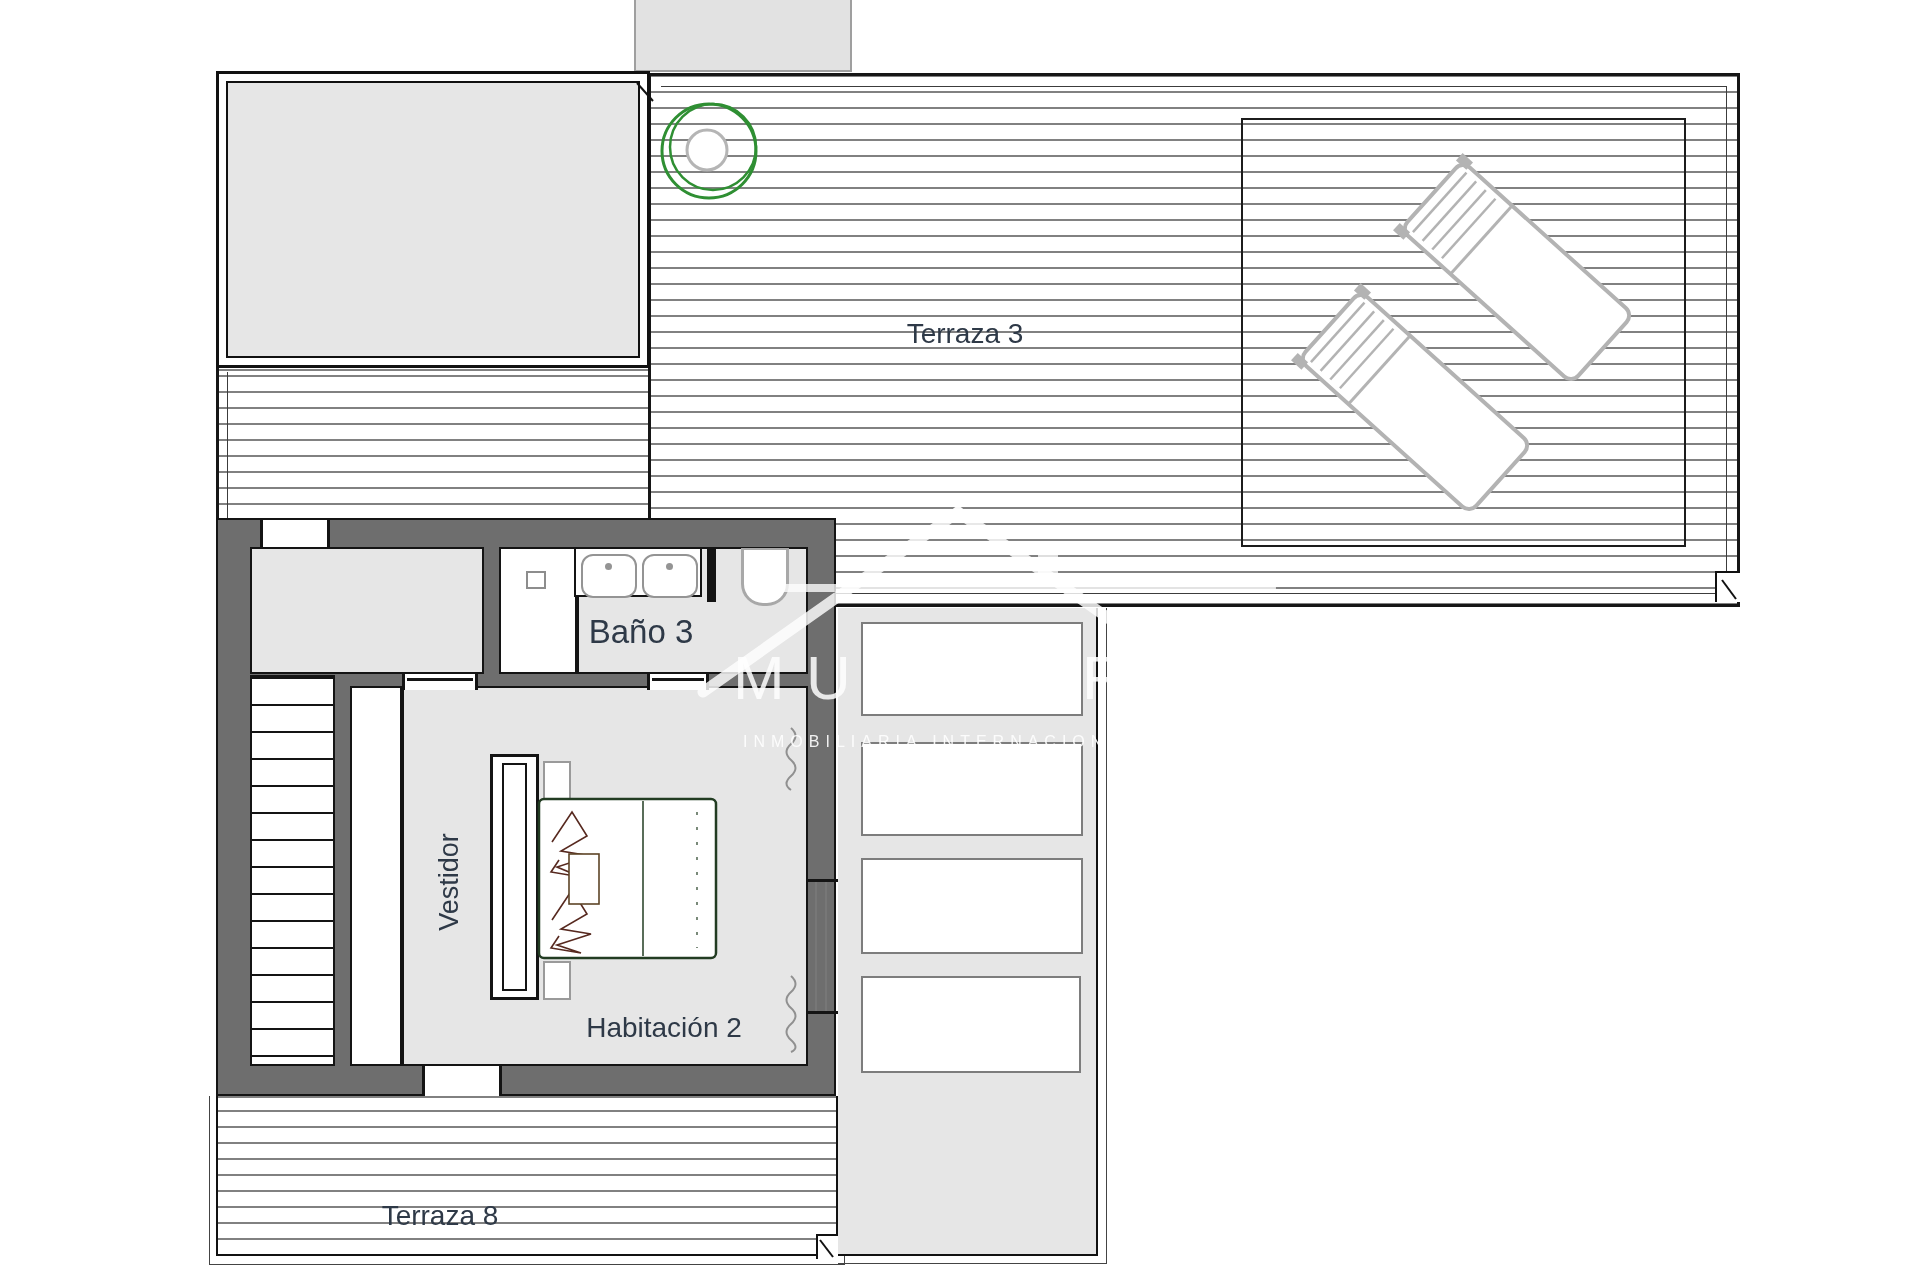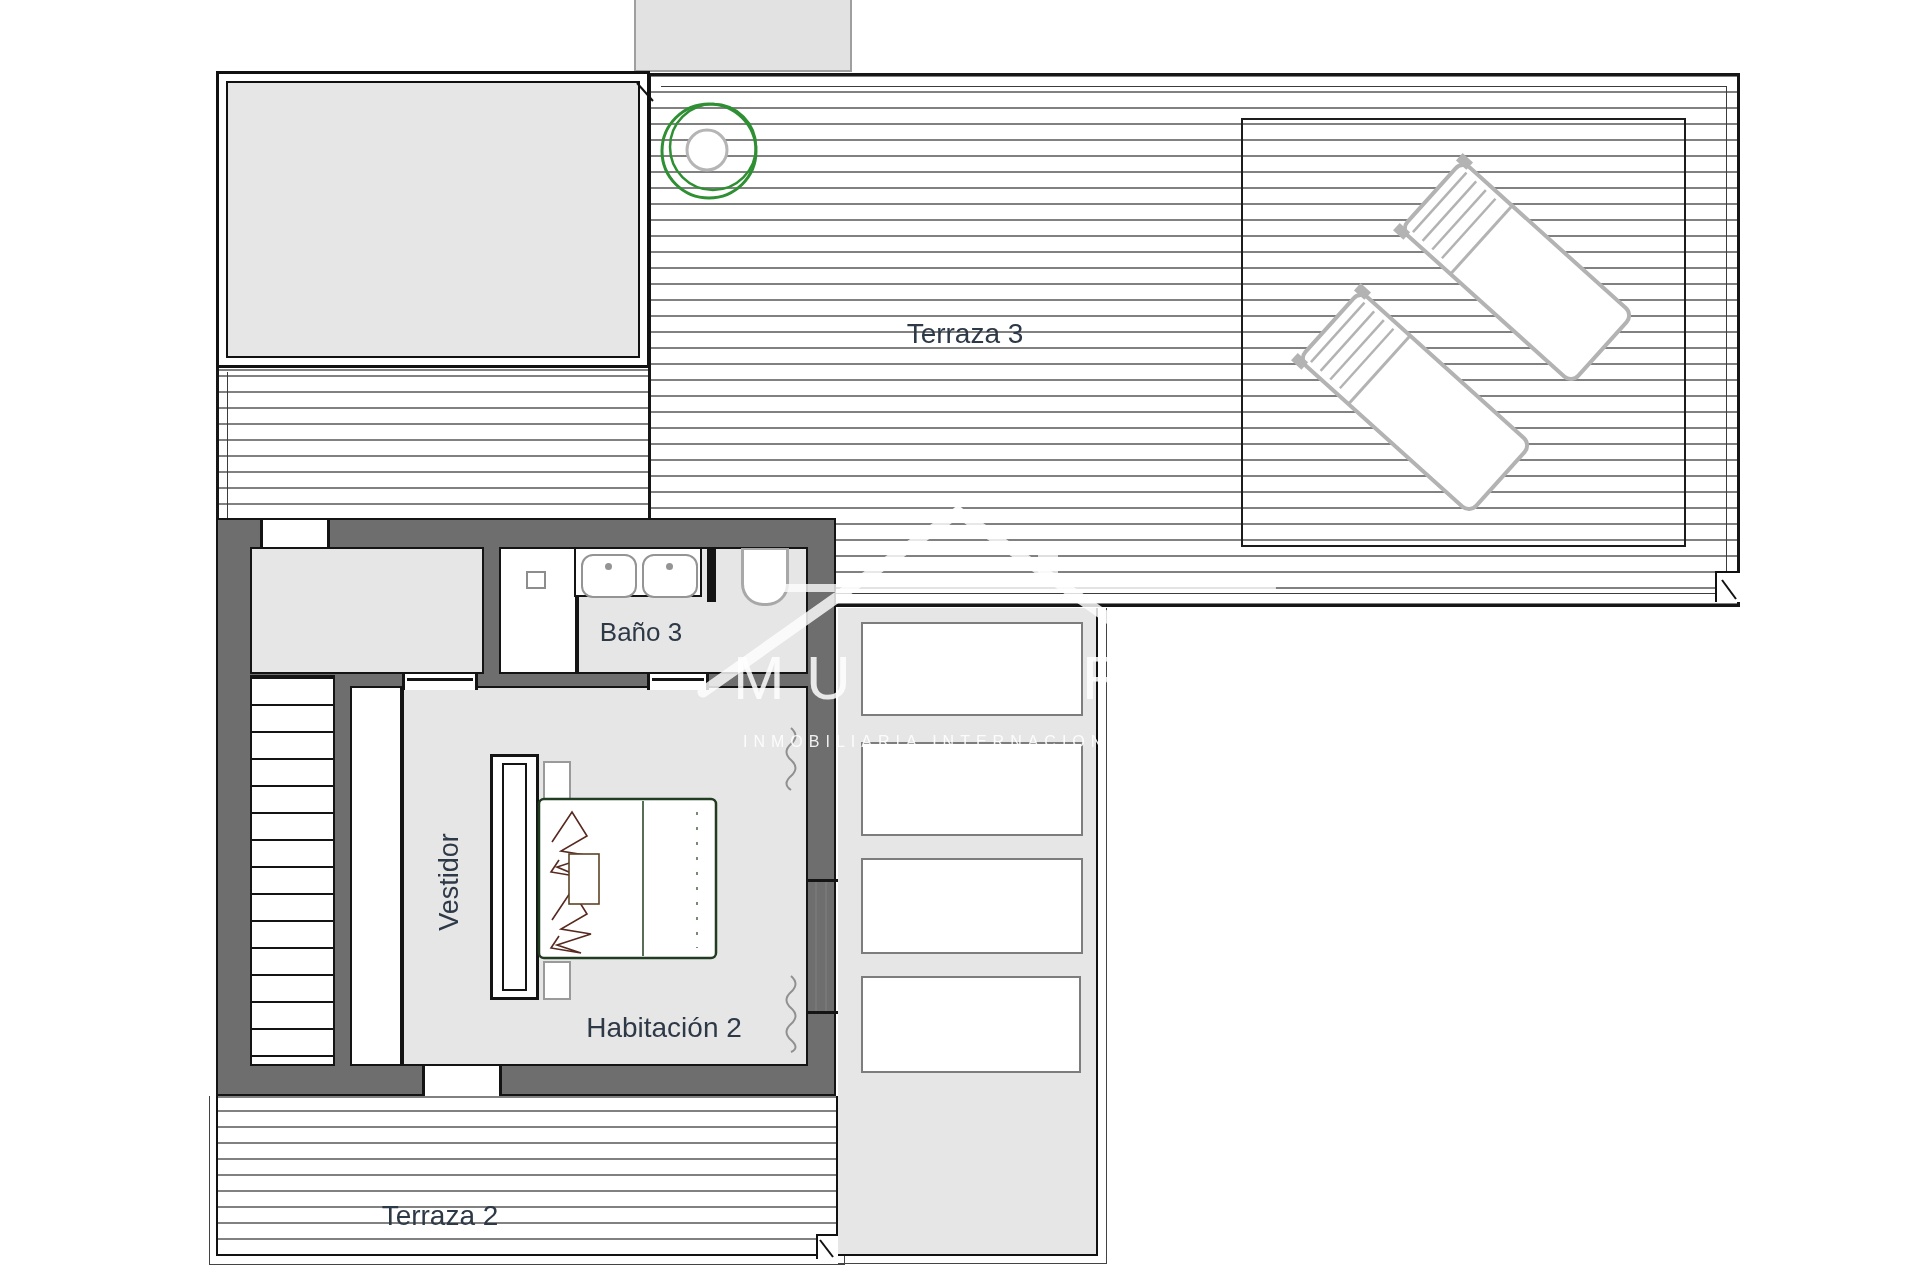--- a/index.html
+++ b/index.html
@@ -130,24 +130,24 @@
 
   <div class="abs corrOuter"></div>
   <div class="abs corr">
     <div class="skybox" style="left:23px;top:14px;width:218px;height:90px;"></div>
     <div class="skybox" style="left:23px;top:134px;width:218px;height:90px;"></div>
     <div class="skybox" style="left:23px;top:250px;width:218px;height:92px;"></div>
     <div class="skybox" style="left:23px;top:368px;width:216px;height:93px;"></div>
   </div>
 
   <div class="label" style="left:965px;top:334px;">Terraza 3</div>
-  <div class="label" style="left:641px;top:632px;font-size:26px;">Baño 3</div>
+  <div class="label" style="left:641px;top:632px;font-size:33px;">Baño 3</div>
   <div class="label vert" style="left:449px;top:882px;font-size:27px;">Vestidor</div>
   <div class="label" style="left:664px;top:1028px;">Habitación 2</div>
-  <div class="label" style="left:440px;top:1216px;">Terraza 2</div>
+  <div class="label" style="left:440px;top:1216px;">Terraza 8</div>
 
   <svg class="overlay" width="1920" height="1280" viewBox="0 0 1920 1280">
 
     <path d="M637,83 L653,101" stroke="#111" stroke-width="2" fill="none"></path>
     <g>
       <rect x="1716" y="572" width="24" height="30" fill="#fff"></rect>
       <path d="M1716,602 L1716,572 L1740,572" stroke="#111" stroke-width="2" fill="none"></path>
       <path d="M1722,580 L1736,599" stroke="#111" stroke-width="2" fill="none"></path>
     </g>
     <path d="M820,1240 L833,1257" stroke="#111" stroke-width="2" fill="none"></path>

